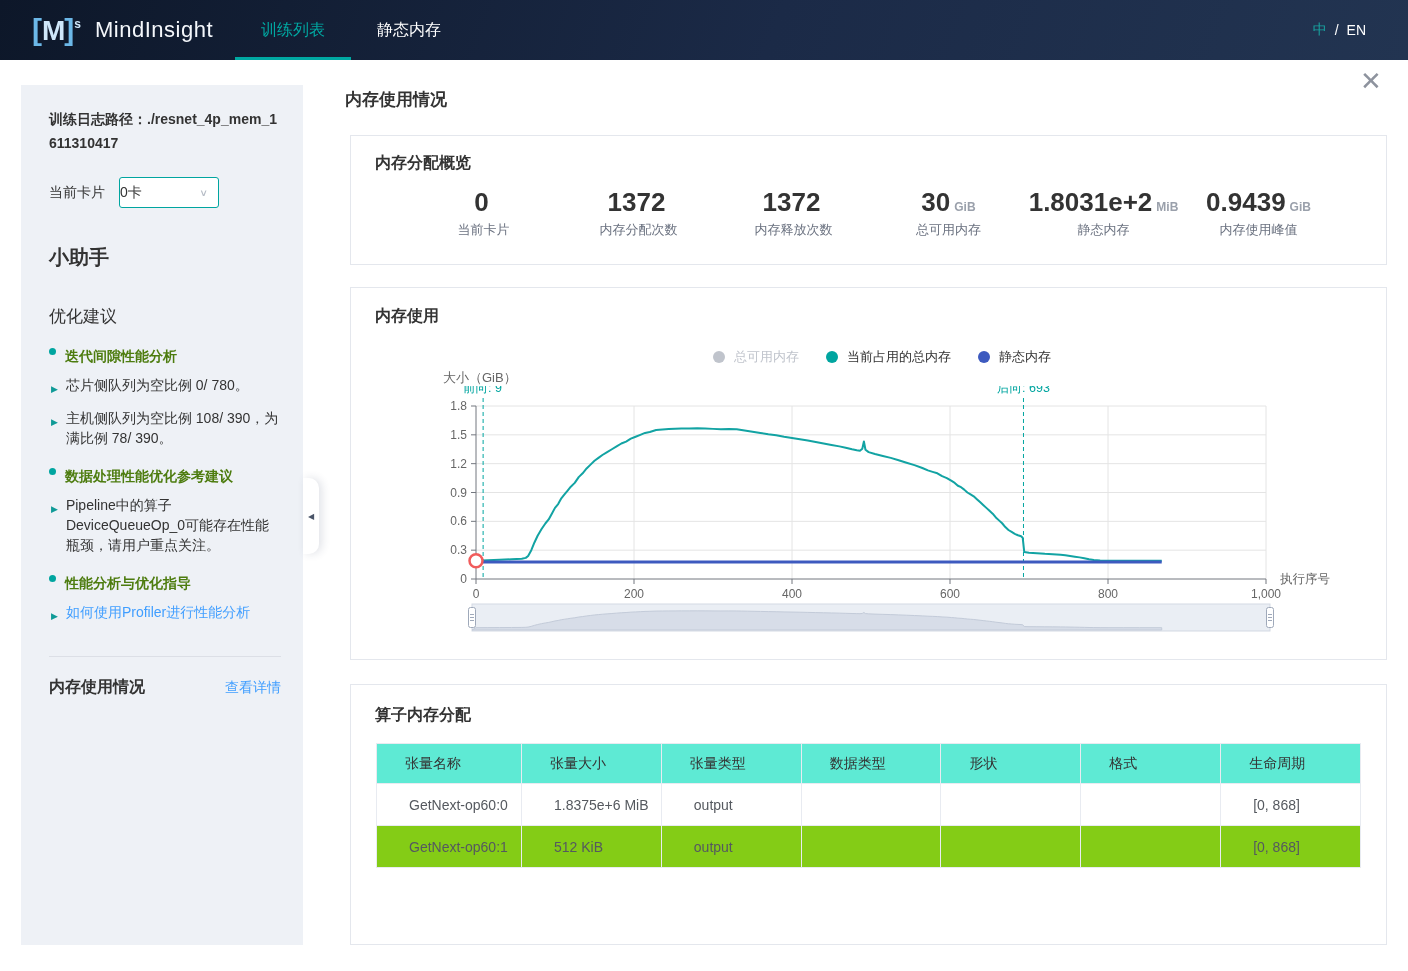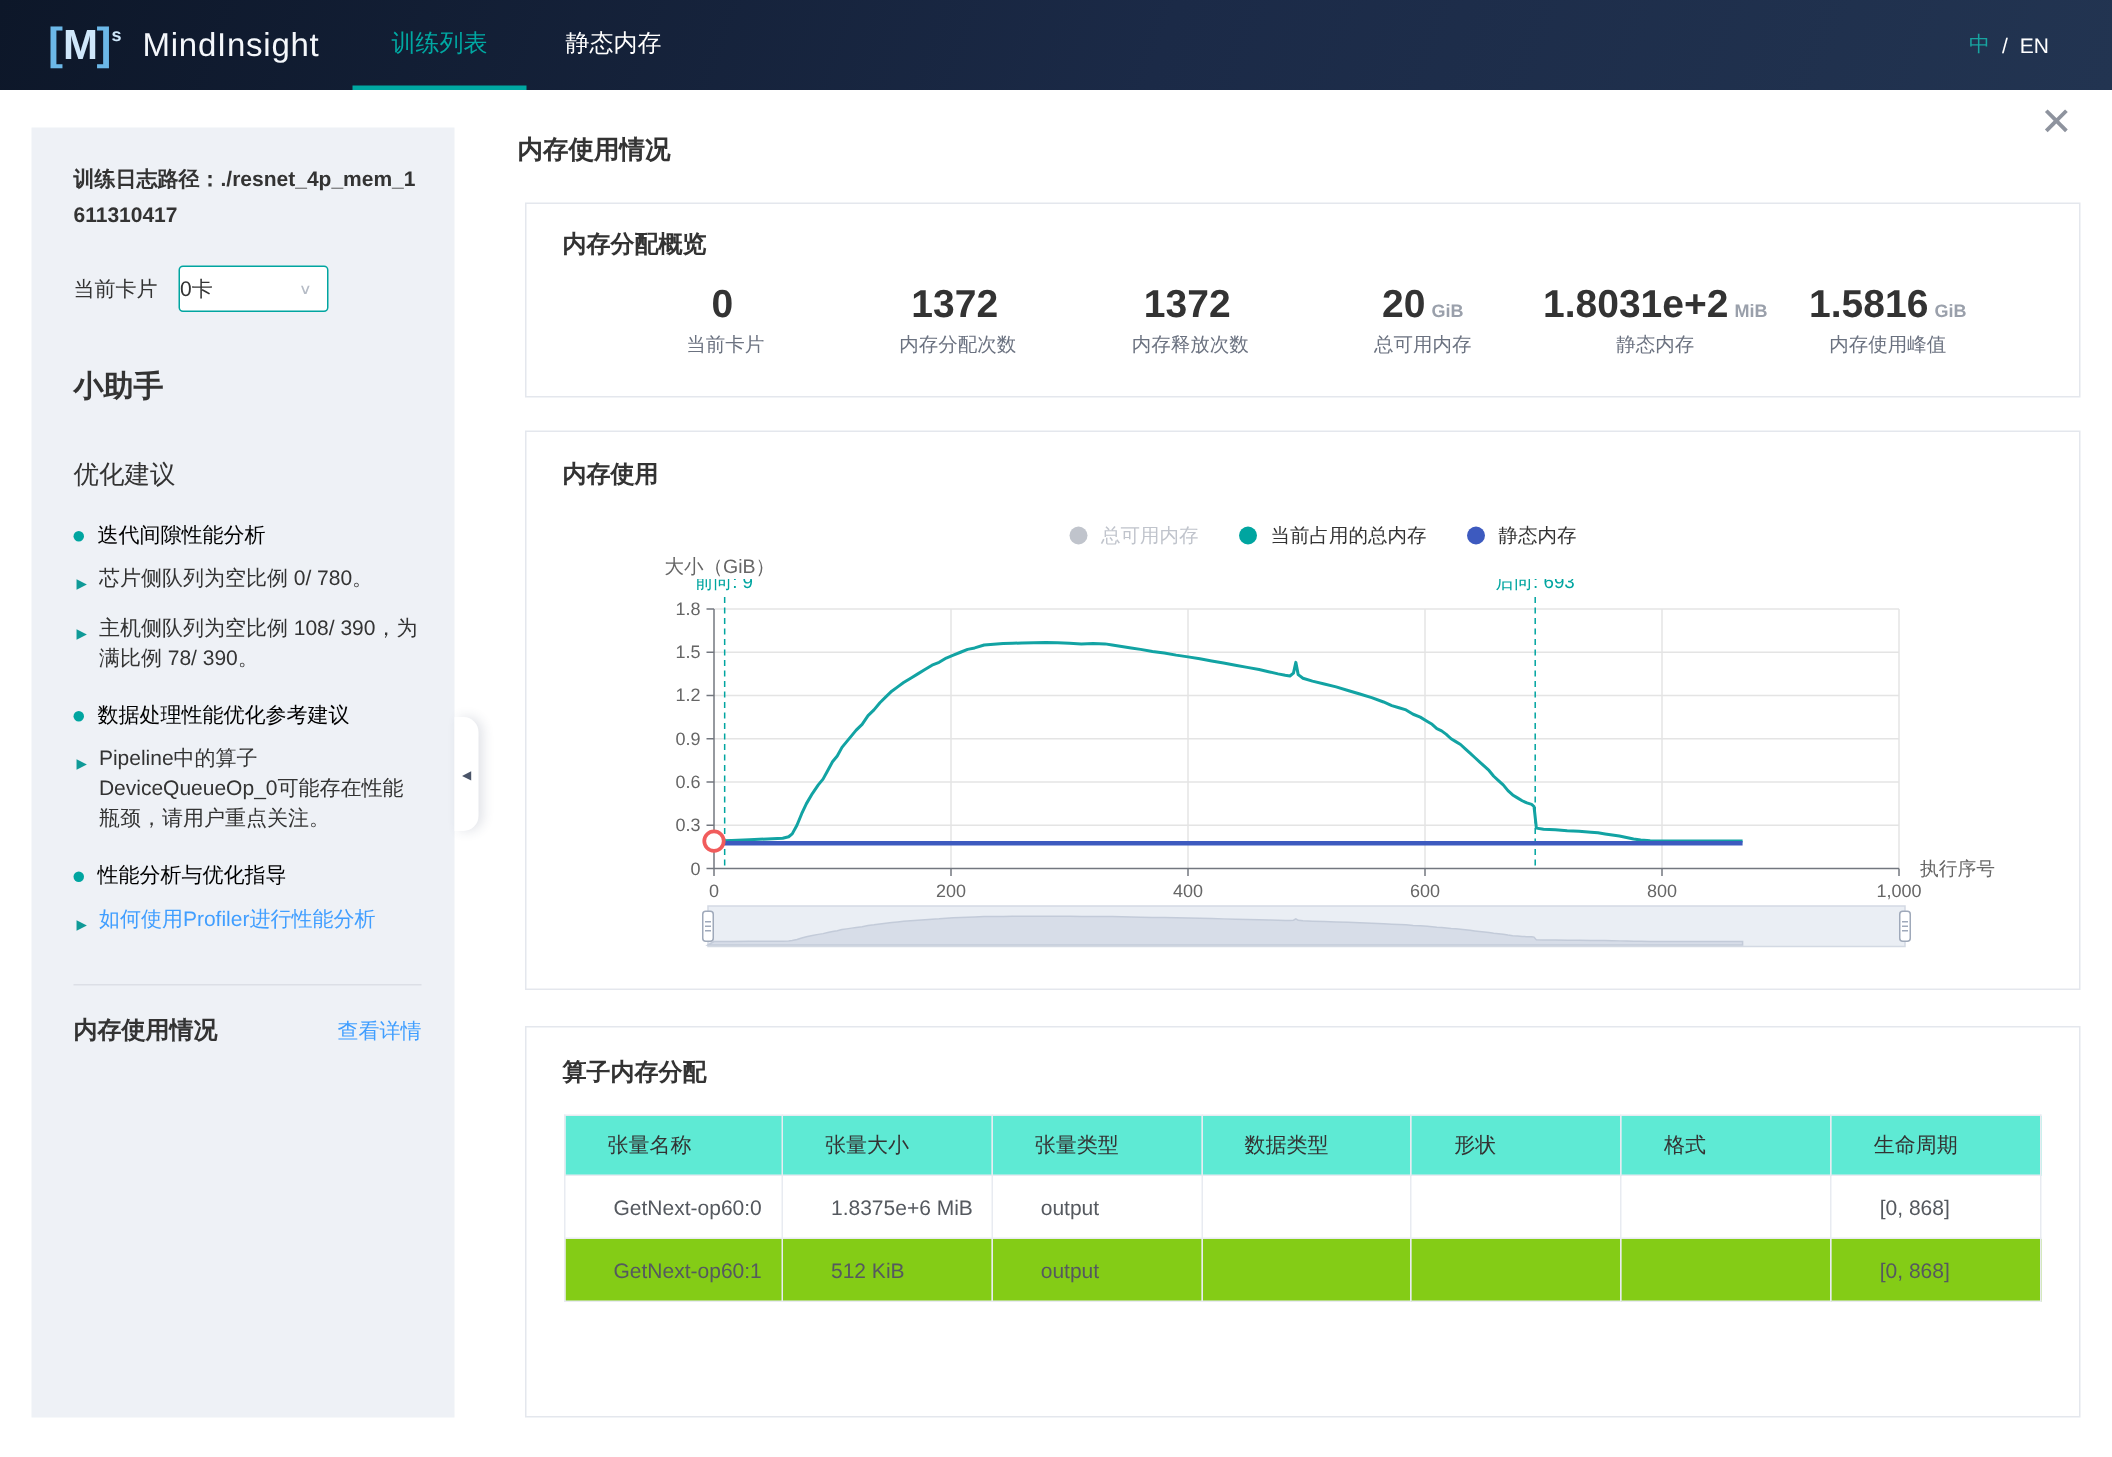--- a/index.html
+++ b/index.html
@@ -25,21 +25,21 @@
   .sidebar { position:absolute; left:21px; top:85px; width:282px; height:860px; background:#eef1f6; padding:22px 22px 0 28px; }
   .log-path { font-size:14px; font-weight:bold; color:#333; line-height:24px; word-break:break-all; }
   .card-row { display:flex; align-items:center; margin-top:22px; }
   .card-label { font-size:14px; color:#333; }
   .select { margin-left:14px; width:100px; height:31px; background:#fff; border:1px solid #00a5a0; border-radius:3px; display:flex; align-items:center; padding:0 10px 0 0; cursor:pointer; }
   .select .val { font-size:14px; color:#333; flex:1; }
   .select .chev { color:#b6bcc6; font-size:12px; transform:scaleY(0.8); }
   .assistant-title { font-size:20px; font-weight:bold; margin-top:36px; }
   .sugg-title { font-size:17px; font-weight:normal; margin-top:34px; }
   .group { margin-top:20px; }
-  .g-head { display:flex; align-items:center; font-size:14px; font-weight:normal; color:#000000; }
+  .g-head { display:flex; font-size:14px; font-weight:bold; color:#4d7c0f; }
   .g-dot { width:7px; height:7px; border-radius:50%; background:#00a5a0; margin-right:9px; flex:none; }
   .g-item { display:flex; margin:9px 0 0 2px; font-size:14px; line-height:20px; color:#333; }
   .g-arrow { color:#0f9a97; font-size:9px; margin:4px 8px 0 0; flex:none; }
   .g-item.link { color:#409eff; cursor:pointer; }
   .divider { height:1px; background:#dcdfe6; margin-top:30px; }
   .mem-row { display:flex; align-items:center; justify-content:space-between; margin-top:20px; }
   .mem-title { font-size:16px; font-weight:bold; }
   .detail-link { font-size:14px; color:#409eff; cursor:pointer; }
   .collapse-handle { position:absolute; left:303px; top:478px; width:16px; height:76px; background:#fff; border-radius:0 10px 10px 0; box-shadow:3px 0 8px rgba(40,60,90,.14); display:flex; align-items:center; justify-content:center; cursor:pointer; }
   .collapse-handle span { font-size:8px; color:#4a5468; }
@@ -174,29 +174,29 @@
     </div>
     <div class="stat">
       <div><span class="stat-value">1372</span><span class="stat-unit"></span></div>
       <div class="stat-label">内存分配次数</div>
     </div>
     <div class="stat">
       <div><span class="stat-value">1372</span><span class="stat-unit"></span></div>
       <div class="stat-label">内存释放次数</div>
     </div>
     <div class="stat">
-      <div><span class="stat-value">20</span><span class="stat-unit">GiB</span></div>
+      <div><span class="stat-value">30</span><span class="stat-unit">GiB</span></div>
       <div class="stat-label">总可用内存</div>
     </div>
     <div class="stat">
       <div><span class="stat-value">1.8031e+2</span><span class="stat-unit">MiB</span></div>
       <div class="stat-label">静态内存</div>
     </div>
     <div class="stat">
-      <div><span class="stat-value">1.5816</span><span class="stat-unit">GiB</span></div>
+      <div><span class="stat-value">0.9439</span><span class="stat-unit">GiB</span></div>
       <div class="stat-label">内存使用峰值</div>
     </div>
   </div>
 </div>
 
 <div class="panel" id="panel-chart">
   <div class="panel-title">内存使用</div>
   <div class="legend" id="chart-legend">
     <div class="legend-item">
         <span class="legend-dot" style="background: rgb(192, 196, 204);"></span>

